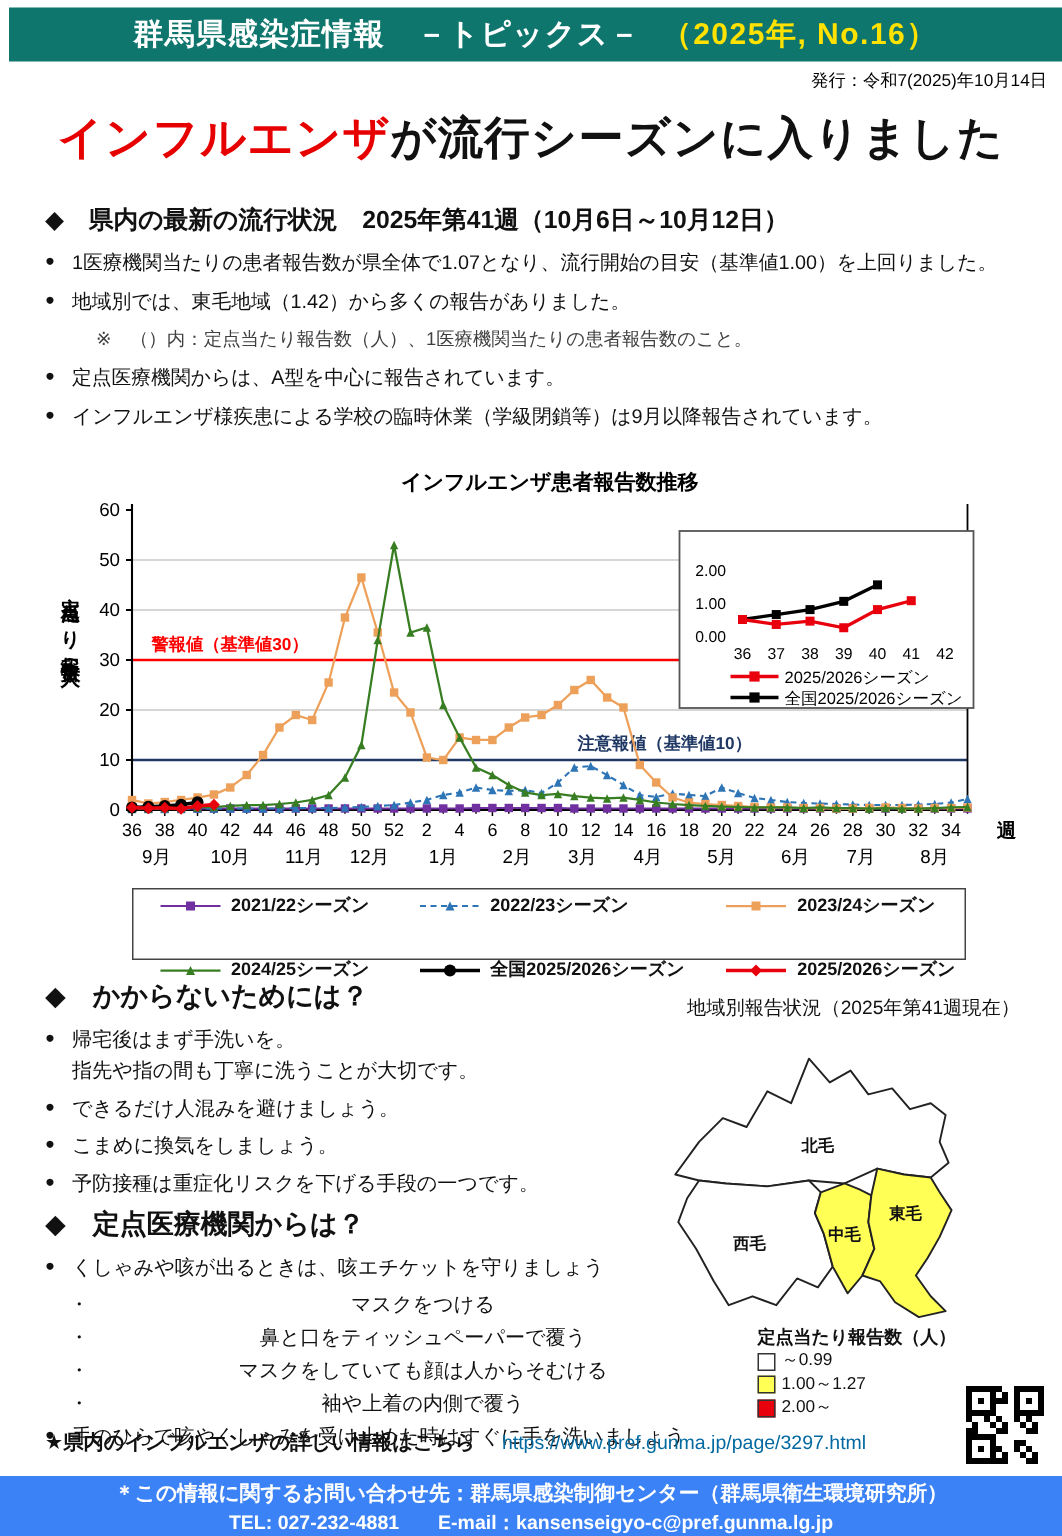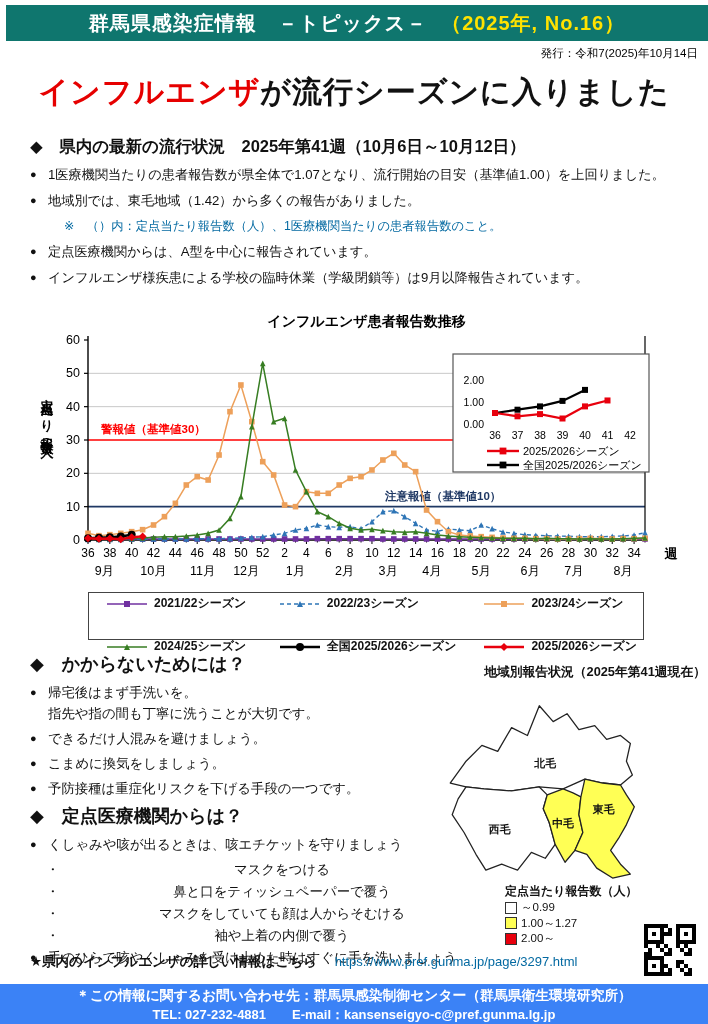--- a/index.html
+++ b/index.html
@@ -13,38 +13,38 @@
   
   .headline{position:absolute;top:72px;left:0;width:100%;text-align:center;
             font-size:30px;font-weight:bold;letter-spacing:1px;}
   .headline .accent{color:#E60000;}
   
   .sec-status{position:absolute;top:136px;left:30px;width:660px;}
   .sec-heading{font-size:16.5px;font-weight:bold;margin:0 0 7px 0;}
   .blist{font-size:13.2px;line-height:1.5;}
   .bitem{position:relative;padding-left:18px;margin-bottom:6px;}
   .bitem::before{content:"●";position:absolute;left:0;top:0;font-size:11px;line-height:1.8;}
-  .bnote{padding-left:34px;font-size:12.3px;margin:2px 0 7px 0;color:#0369a1;}
+  .bnote{padding-left:34px;font-size:12.3px;margin:2px 0 7px 0;color:#404040;}
   .subline{padding-left:18px;margin-top:-4px;margin-bottom:6px;}
   .dotitem{position:relative;padding-left:34px;margin-bottom:3px;text-align:center;}
   .dotitem::before{content:"・";position:absolute;left:16px;top:0;}
   
   #main-chart{position:absolute;top:310px;left:33px;}
   .chart-legend{position:absolute;top:592px;left:88px;width:556px;height:48px;
     border:1.4px solid #444;display:grid;grid-template-columns:1fr 1.15fr 1fr;grid-template-rows:1fr 1fr;
     align-items:center;padding:2px 6px 2px 16px;box-sizing:border-box;background:#FFF;gap:26px;}
   .legend-item{display:flex;align-items:center;gap:5px;font-size:12px;font-weight:bold;white-space:nowrap;}
   
   .sec-prevent{position:absolute;top:652px;left:30px;width:410px;}
   .sec-prevent .sec-heading,.sec-etiq .sec-heading{font-size:18px;}
   .sec-etiq{position:absolute;top:804px;left:30px;width:470px;}
   .sec-etiq .blist,.sec-prevent .blist{font-size:13.4px;line-height:1.42;}
   
-  .map-title{position:absolute;top:664px;left:432px;width:274px;text-align:right;
-             font-size:12.8px;font-weight:bold;}
+  .map-title{position:absolute;top:664px;left:432px;width:274px;text-align:center;
+             font-size:12.8px;font-weight:normal;}
   #gunma-map{position:absolute;top:684px;left:436px;}
   .map-legend{position:absolute;top:883px;left:505px;font-size:11.5px;line-height:1.35;}
   .map-legend .ml-title{font-weight:bold;font-size:12px;margin-bottom:1px;}
   .ml-row{display:flex;align-items:center;gap:4px;}
   .ml-swatch{width:10px;height:10px;border:1px solid #333;display:inline-block;}
   
   .info-link{position:absolute;top:953px;left:30px;font-size:13.5px;white-space:nowrap;}
   .info-link .star-label{font-weight:bold;}
   .info-link a{color:#0369a1;text-decoration:none;margin-left:14px;font-size:13px;}
   #qr{position:absolute;top:920px;left:640px;}

